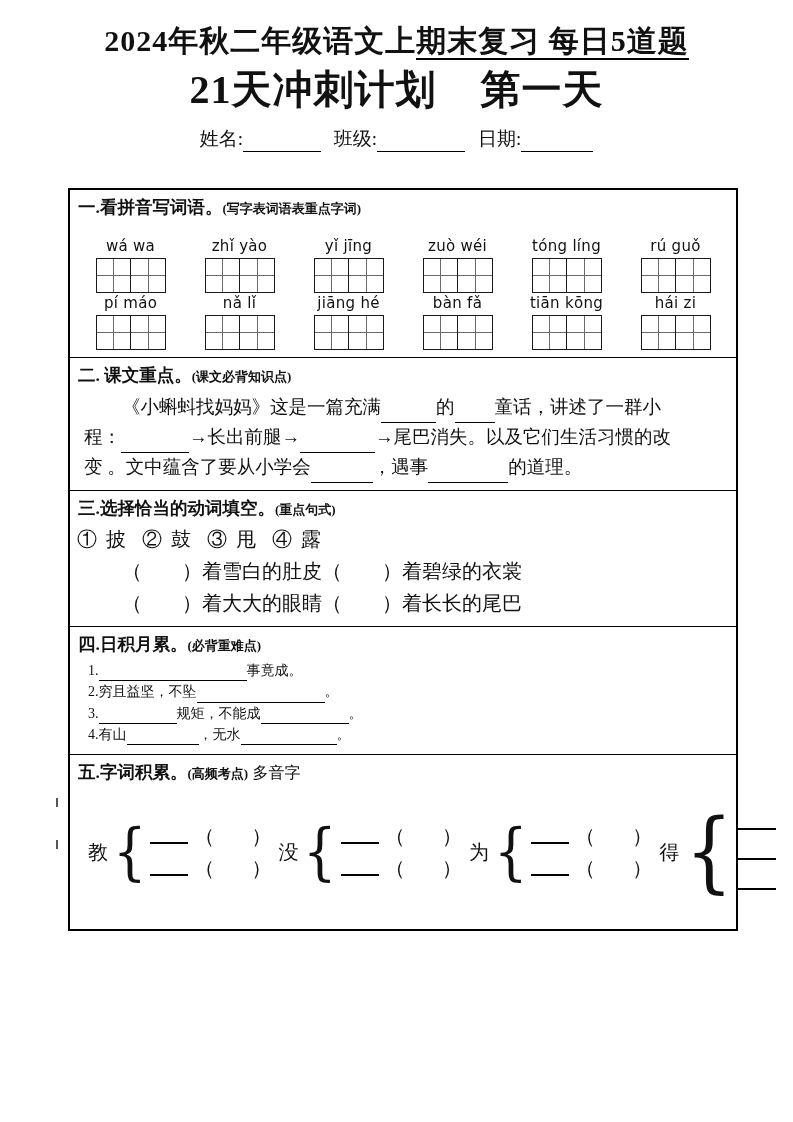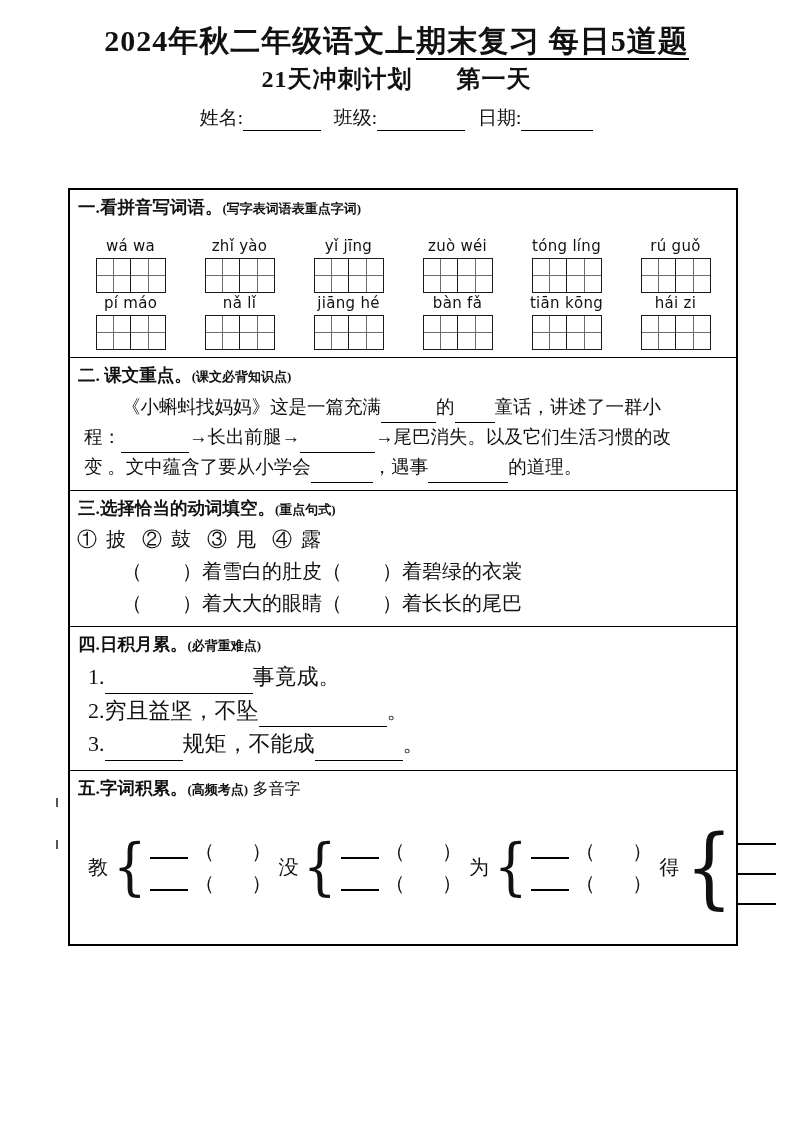--- a/index.html
+++ b/index.html
@@ -25,21 +25,21 @@
     font-family: "Liberation Serif", "DejaVu Serif", serif;
     font-weight: bold;
     font-size: 30px;
     letter-spacing: 1px;
     line-height: 1.25;
     white-space: nowrap;
   }
   .title-line2 {
     font-family: "Liberation Serif", "DejaVu Serif", serif;
     font-weight: bold;
-    font-size: 24px;
+    font-size: 40px;
     letter-spacing: 1px;
     line-height: 1.3;
     margin-top: 4px;
     white-space: nowrap;
   }
   .title-underlined {
     border-bottom: 2.5px solid #000;
     padding-bottom: 1px;
   }
   .title-gap {
@@ -192,21 +192,21 @@
     white-space: nowrap;
   }
   .paren {
     display: inline-block;
     min-width: 58px;
     text-align: center;
   }
 
   
   .idiom-list {
-    font-size: 22px;
+    font-size: 14px;
     line-height: 1.52;
     padding: 2px 0 2px 18px;
   }
   .idiom-line { white-space: nowrap; }
   .num { font-family: "Liberation Serif", serif; }
   .bl-i1 { width: 148px; }
   .bl-i2 { width: 128px; }
   .bl-i3a { width: 78px; }
   .bl-i3b { width: 88px; }
   .bl-i4a { width: 72px; }
@@ -436,20 +436,23 @@
     <div class="idiom-list">
       <div class="idiom-line">
         <span class="num">1.</span><span class="bl bl-i1"></span><span>事竟成。</span>
       </div>
       <div class="idiom-line">
         <span class="num">2.</span><span>穷且益坚，不坠</span><span class="bl bl-i2"></span><span>。</span>
       </div>
       <div class="idiom-line">
         <span class="num">3.</span><span class="bl bl-i3a"></span><span>规矩，不能成</span><span class="bl bl-i3b"></span><span>。</span>
       </div>
+      <div class="idiom-line">
+        <span class="num">4.</span><span>有山</span><span class="bl bl-i4a"></span><span>，无水</span><span class="bl bl-i4b"></span><span>。</span>
+      </div>
     </div>
   </div>
 
   <div class="section">
     <div class="sec-head">
       <span class="idx">五.</span><span>字词积累。</span><span class="sub">(高频考点)</span>
       <span class="extra">多音字</span>
     </div>
 
     <div class="poly-wrap">

